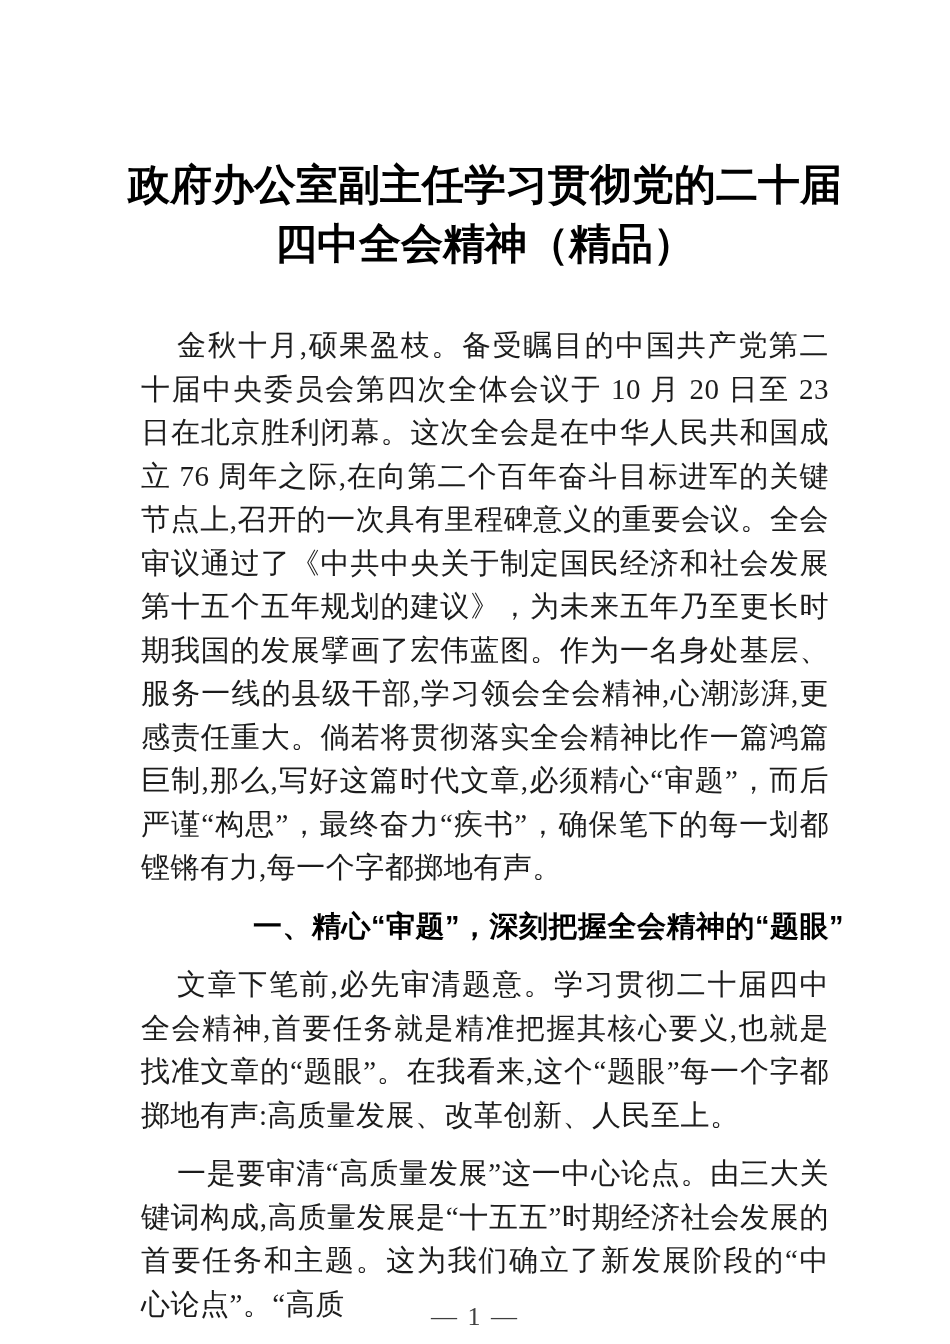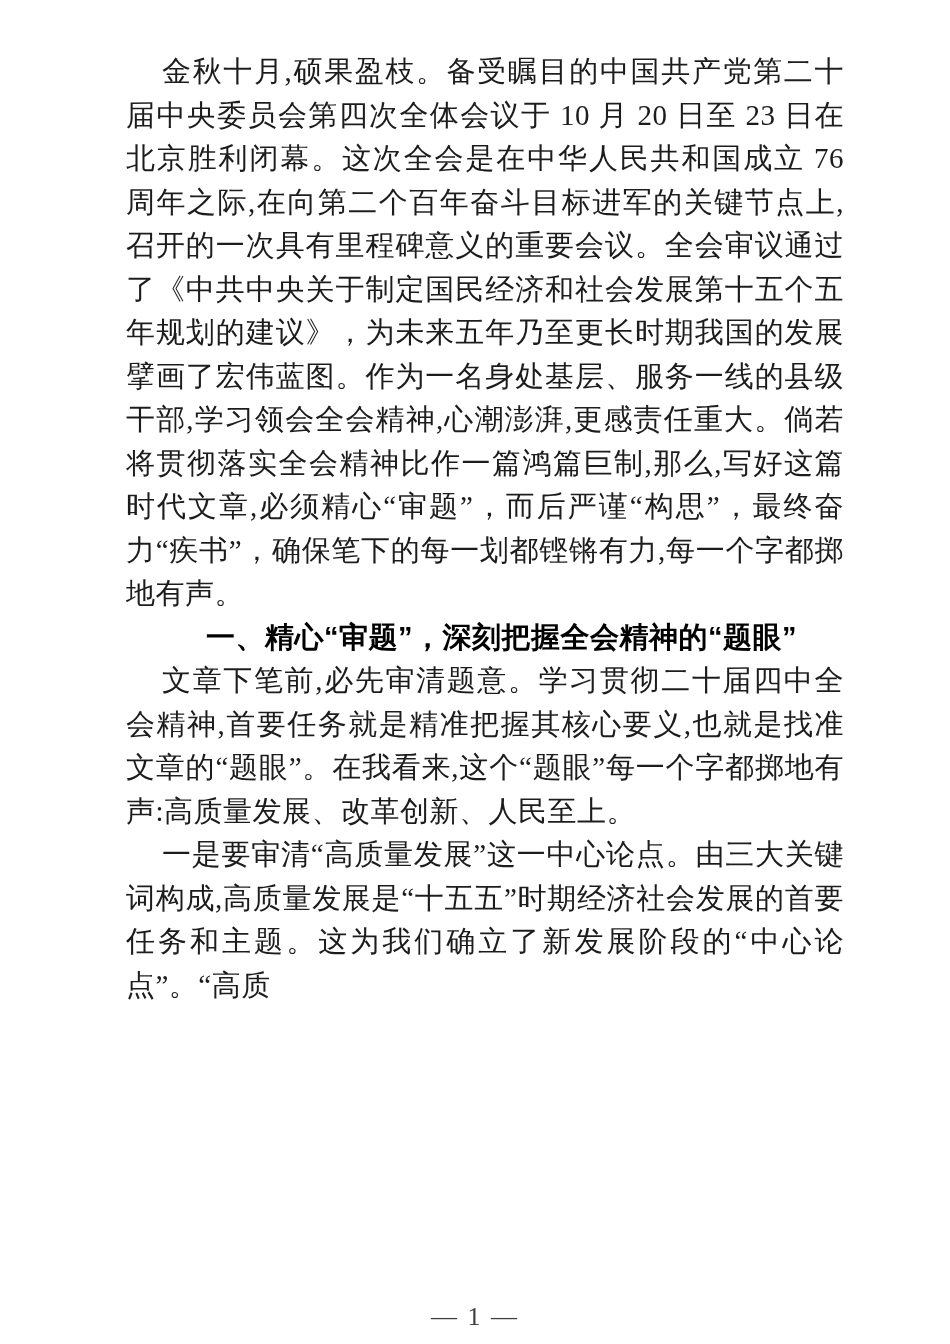--- a/index.html
+++ b/index.html
@@ -36,51 +36,55 @@
   }
   .doc-body {
     margin-top: 50px;
     font-size: 29px;
     line-height: 43.5px;
     text-align: justify;
     letter-spacing: 0.5px;
     color: #1c1c1c;
   }
   .para {
-    margin: 0;
+    margin: 15px;
     text-indent: 36px;
   }
   .section-heading {
     margin: 0;
     font-size: 29px;
     line-height: 43.5px;
     font-weight: 700;
     font-family: "Liberation Sans", "DejaVu Sans", sans-serif;
     text-indent: 33px;
     color: #000000;
-    text-align: center;
+    text-align: right;
   }
   .page-footer {
     position: absolute;
     left: 0;
     right: 0;
     top: 1302px;
     text-align: center;
     font-size: 26px;
     line-height: 30px;
     letter-spacing: 2px;
     color: #3f3f3f;
   }
 </style>
 </head>
 <body>
 
 <div class="page">
   <div class="content-col">
 
+    <h1 class="doc-title">
+      <span class="title-line">政府办公室副主任学习贯彻党的二十届</span>
+      <span class="title-line">四中全会精神（精品）</span>
+    </h1>
 
     <div class="doc-body">
       <p class="para">金秋十月,硕果盈枝。备受瞩目的中国共产党第二十届中央委员会第四次全体会议于 10 月 20 日至 23 日在北京胜利闭幕。这次全会是在中华人民共和国成立 76 周年之际,在向第二个百年奋斗目标进军的关键节点上,召开的一次具有里程碑意义的重要会议。全会审议通过了《中共中央关于制定国民经济和社会发展第十五个五年规划的建议》，为未来五年乃至更长时期我国的发展擘画了宏伟蓝图。作为一名身处基层、服务一线的县级干部,学习领会全会精神,心潮澎湃,更感责任重大。倘若将贯彻落实全会精神比作一篇鸿篇巨制,那么,写好这篇时代文章,必须精心“审题”，而后严谨“构思”，最终奋力“疾书”，确保笔下的每一划都铿锵有力,每一个字都掷地有声。</p>
       <h2 class="section-heading">一、精心“审题”，深刻把握全会精神的“题眼”</h2>
       <p class="para">文章下笔前,必先审清题意。学习贯彻二十届四中全会精神,首要任务就是精准把握其核心要义,也就是找准文章的“题眼”。在我看来,这个“题眼”每一个字都掷地有声:高质量发展、改革创新、人民至上。</p>
       <p class="para">一是要审清“高质量发展”这一中心论点。由三大关键词构成,高质量发展是“十五五”时期经济社会发展的首要任务和主题。这为我们确立了新发展阶段的“中心论点”。“高质</p>
     </div>
 
   </div>
 

